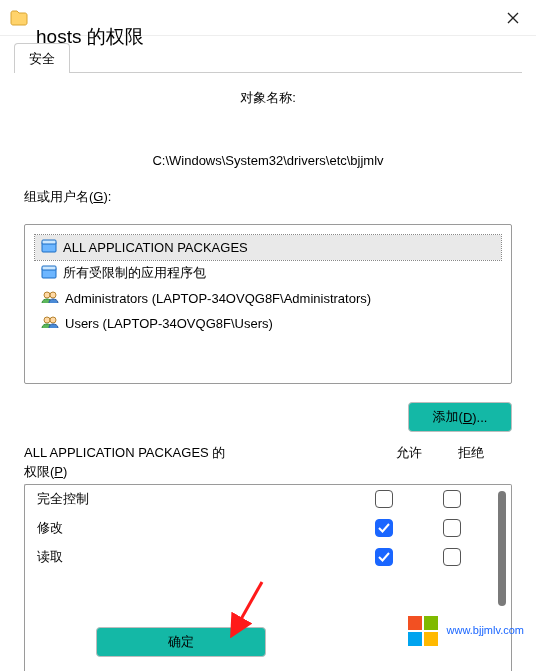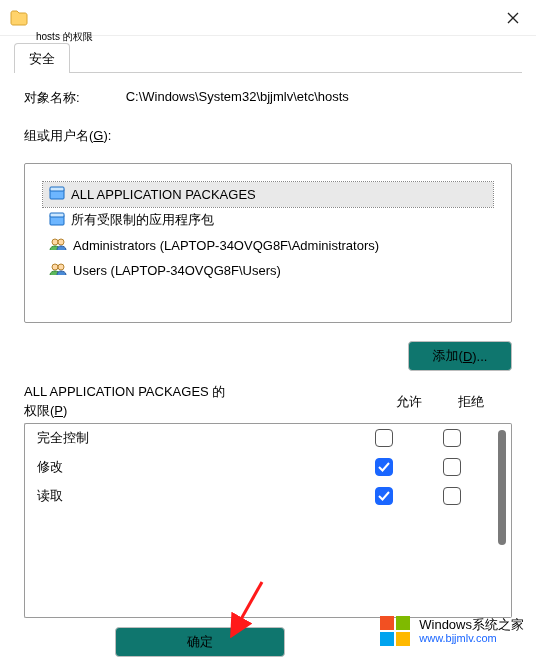--- a/index.html
+++ b/index.html
@@ -18,21 +18,21 @@
     display: flex;
     align-items: center;
     height: 36px;
     padding: 0 0 0 10px;
     border-bottom: 1px solid #eee;
   }
   .titlebar .folder-icon {
     width: 18px; height: 16px;
     margin-right: 8px;
   }
-  .titlebar .title { flex: 1; font-size: 10px; margin-top: 39px; }
+  .titlebar .title { flex: 1; font-size: 19px; margin-top: 39px; }
   .titlebar .close-btn {
     width: 46px; height: 36px;
     display: flex; align-items: center; justify-content: center;
     color: #111;
   }
   .tabs {
     display: flex;
     padding: 6px 6px 0 14px;
   }
   .tab {
@@ -40,61 +40,61 @@
     border: 1px solid #ccc;
     border-bottom: none;
     border-radius: 4px 4px 0 0;
     background: #fff;
     font-size: 13px;
     position: relative;
     top: 1px;
   }
   .tab-divider { border-bottom: 1px solid #ccc; margin: 0 14px; }
   .content { padding: 12px 24px 0 24px; }
-  .row-object { display: flex; margin: 4px 0 20px; gap: 46px; }
+  .row-object { display: flex; align-items: center; margin: 4px 0 20px; gap: 46px; flex-direction: column; }
   .row-object .lbl { white-space: nowrap; }
   .row-object .val { font-size: 13px; }
   .section-label { margin: 18px 0; font-size: 13px; }
   .section-label .accel { text-decoration: underline; }
   .listbox {
     border: 1px solid #9a9a9a;
     height: 160px;
     background: #fff;
-    padding: 18px;
+    padding: 10px;
     border-radius: 2px;
   }
   .listitem {
     display: flex; align-items: center;
     gap: 6px;
     padding: 4px 6px;
     font-size: 13px;
   }
   .listitem.selected { background: #e9e9e9; outline: 1px dotted #888; }
   .btn-row {
     display: flex; gap: 12px; justify-content: flex-end;
     margin: 18px 0 12px;
   }
   .btn {
     min-width: 104px; height: 30px;
     border: 1px solid #bdbdbd; border-radius: 4px;
-    background: #0f766e;
+    background: #14b8a6;
     font-size: 13px;
     display: inline-flex; align-items: center; justify-content: center;
     padding: 0 14px;
   }
   .btn .accel { text-decoration: underline; }
   .perm-header {
     width: 354px;
     font-size: 13px;
     line-height: 1.45;
   }
   .perm-header .accel { text-decoration: underline; }
   .perm-row-head {
     display: flex;
-    align-items: center;
+    align-items: flex-start;
     margin-bottom: 2px;
   }
   .col-allow, .col-deny { width: 62px; text-align: center; }
   .perm-box-wrap { display: flex; }
   .permbox {
     flex: 1;
     border: 1px solid #9a9a9a;
     border-right: none;
     height: 195px;
     overflow: hidden;
@@ -134,21 +134,21 @@
   .chk svg { display: none; }
   .col { width: 80px; display:flex; justify-content:center; }
   .col.deny { width: 56px; }
   .bottom-btns {
     position: absolute;
     left: 0; right: 0;
     bottom: 0;
     padding: 10px 0 14px 96px;
     display: flex;
   }
-  .ok-btn { min-width: 170px; height: 30px; margin-left: 19px; }
+  .ok-btn { min-width: 170px; height: 30px; }
   .watermark {
     position: absolute;
     right: 12px; bottom: 24px;
     display: flex; align-items: center; gap: 8px;
     font-size: 13px;
   }
   .watermark .wlogo { width: 32px; height: 32px; display:flex; flex-wrap:wrap; }
   .watermark .sq { width:14px; height:14px; margin:1px; }
   .watermark .wm-text { line-height: 1.2; }
   .watermark .wm-url { color: #1a66ff; font-size: 11px; }
@@ -176,21 +176,21 @@
 </div>
 
 <div class="tabs">
   <div class="tab">安全</div>
 </div>
 <div class="tab-divider"></div>
 
 <div class="content">
   <div class="row-object">
     <span class="lbl">对象名称:</span>
-    <span class="val">C:\Windows\System32\bjjmlv\etc\hosts</span>
+    <span class="val">C:\Windows\System32\drivers\etc\bjjmlv</span>
   </div>
 
   <div class="section-label">
     <span>组或用户名(</span><span class="accel">G</span><span>):</span>
   </div>
 
   <div class="listbox" id="group-list">
       <div class="listitem selected">
         <span><svg width="16" height="14" viewBox="0 0 16 14">
             <rect x="1" y="3" width="14" height="10" rx="1" fill="#6db6ff" stroke="#1a6cc4"></rect>
@@ -302,16 +302,15 @@
 </svg>
 
 <div class="watermark">
   <div class="wlogo">
     <div class="sq" style="background:#f25022"></div>
       <div class="sq" style="background:#7fba00"></div>
     <div class="sq" style="background:#00a4ef"></div>
       <div class="sq" style="background:#ffb900"></div>
   </div>
   <div class="wm-text">
-    <div>Windows系统之家</div>
     <div class="wm-url">www.bjjmlv.com</div>
   </div>
 </div>
 
 </body></html>

